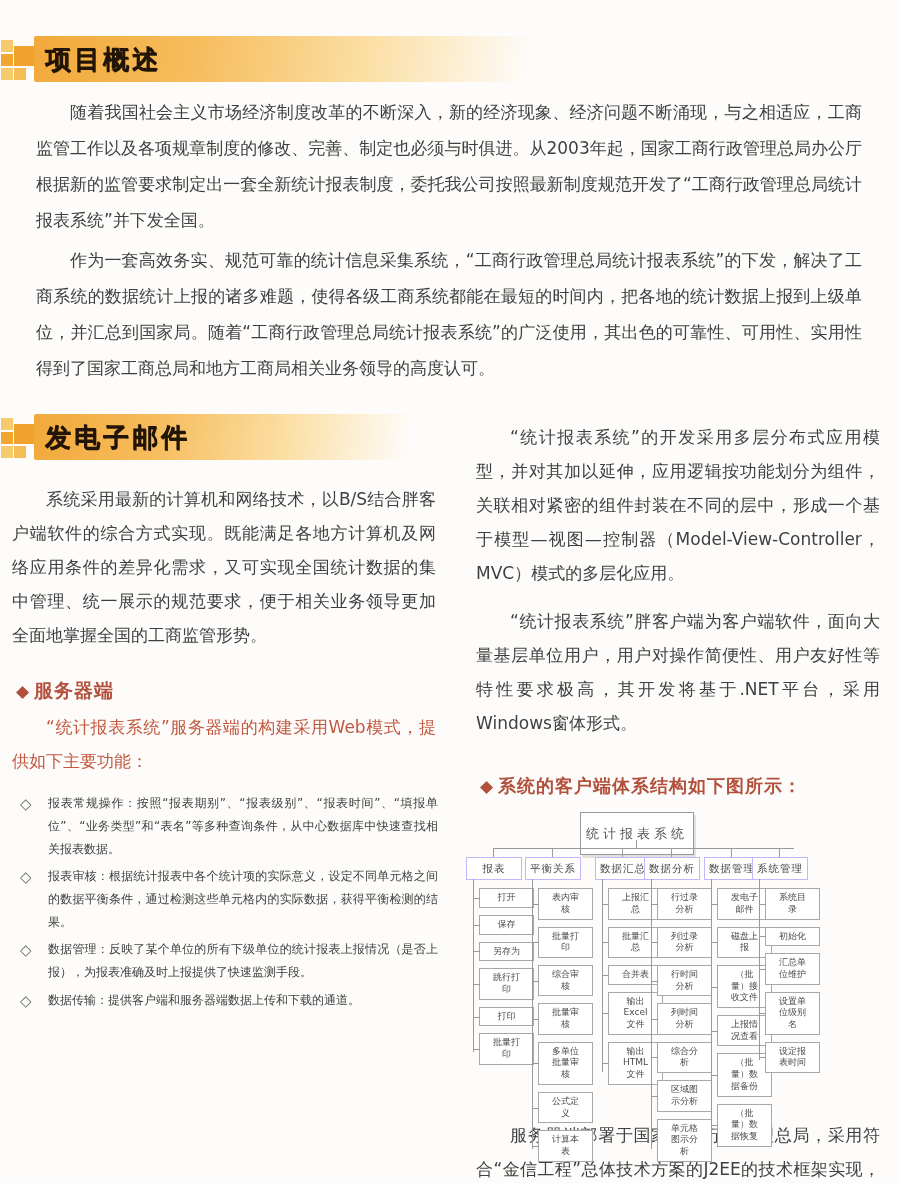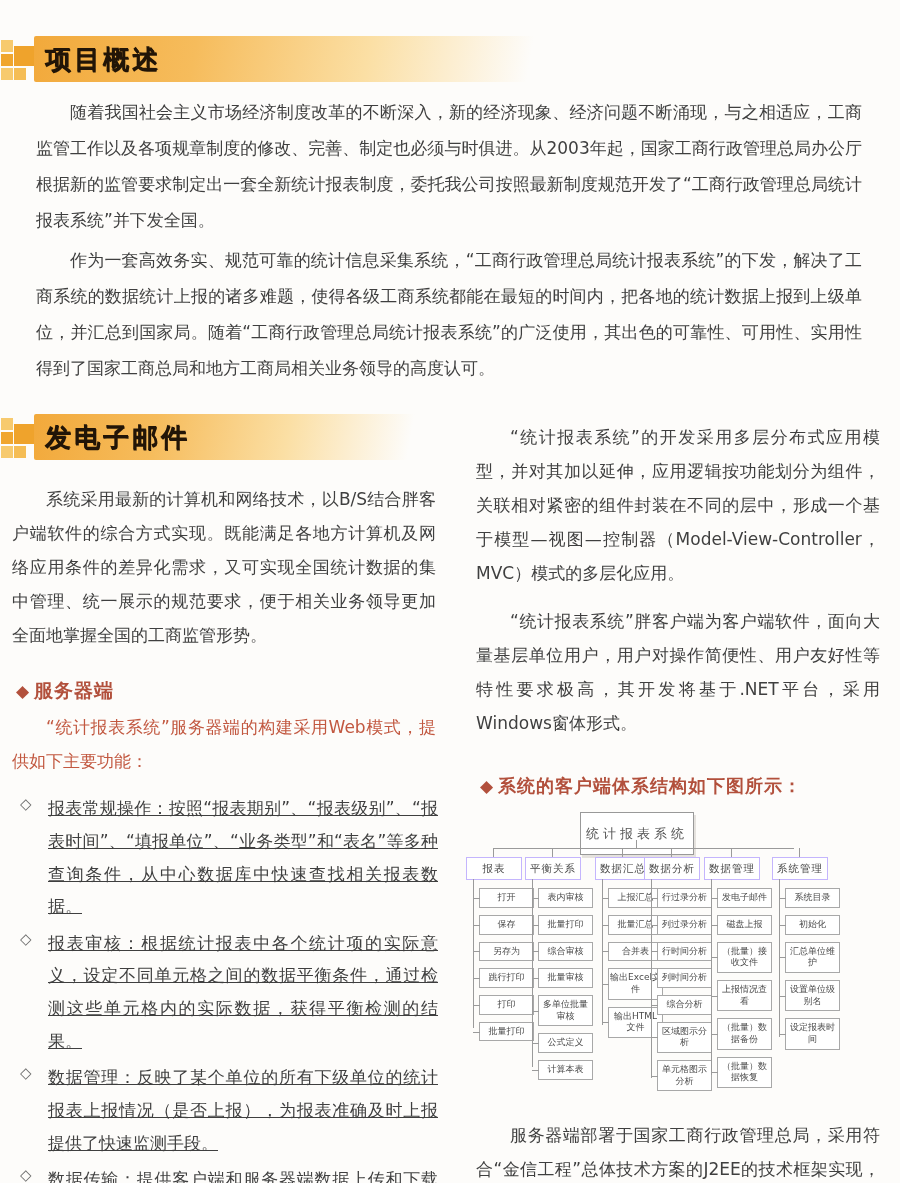--- a/index.html
+++ b/index.html
@@ -39,44 +39,44 @@
   }
   .diam-solid { font-size:17px; color:#b2503c; }
   .lead-red {
     font-size:17px; color:#c25840; text-align:justify; line-height:2.0;
     margin:6px 4px 0 12px; text-indent:2em; font-weight:500;
   }
   
   .feat-list { margin:14px 2px 0 20px; }
   .feat { display:flex; margin-bottom:4px; }
   .feat .diam { flex:0 0 28px; color:#6b6b6b; font-size:15px; padding-top:3px; }
-  .feat-text { flex:1; font-size:17px; color:#3f3f3f; text-align:justify; line-height:1.92;text-decoration:underline; }
+  .feat-text { flex:1; font-size:12px; color:#3f3f3f; text-align:justify; line-height:1.92; }
   
   .diagram { position:relative; width:100%; height:292px; margin:14px 0 2px; }
   .d-root {
     position:absolute; left:116px; top:0; width:114px; height:43px;
     border:1px solid #999; background:#fff; box-shadow:2px 3px 0 rgba(120,110,95,.18);
     display:flex; align-items:center; justify-content:center;
     font-size:13px; letter-spacing:4px; color:#555;
   }
   .d-rootstub { position:absolute; left:172px; top:28px; height:8px; border-left:1px solid #9a9a9a; }
   .d-topline  { position:absolute; left:29px; top:36px; width:301px; border-top:1px solid #9a9a9a; }
   .d-col { position:absolute; top:45px; width:56px; }
   .d-col::before { content:""; position:absolute; top:-9px; left:27px; height:9px; border-left:1px solid #9a9a9a; }
-  .c1{left:2px;} .c2{left:61px;} .c3{left:131px;} .c4{left:180px;} .c5{left:240px;} .c6{left:308px;}
+  .c1{left:2px;} .c2{left:61px;} .c3{left:131px;} .c4{left:180px;} .c5{left:240px;} .c6{left:288px;}
   .d-head {
     height:23px; border:1px solid #c4b5fd; background:#fff;
     display:flex; align-items:center; justify-content:center;
     font-size:10.5px; color:#4a4a4a; letter-spacing:1px;
   }
   .d-kids { position:relative; margin-left:13px; padding-top:8px; }
   .d-kids::before { content:""; position:absolute; left:-6px; top:-1px; bottom:13px; border-left:1px solid #9a9a9a; }
   .d-kid {
     position:relative; width:55px; margin-bottom:7px; border:1px solid #a8a8a8;
-    background:#fff; padding:3px 1px; text-align:center;
+    background:#fff; padding:3px 13px; text-align:center;
     font-size:9px; line-height:1.3; color:#4a4a4a;
   }
   .d-kid::before { content:""; position:absolute; left:-7px; top:50%; width:7px; border-top:1px solid #9a9a9a; }
 </style>
 </head>
 <body>
 
 <div class="page">
 
   <div class="section-header" style="width:570px;">

